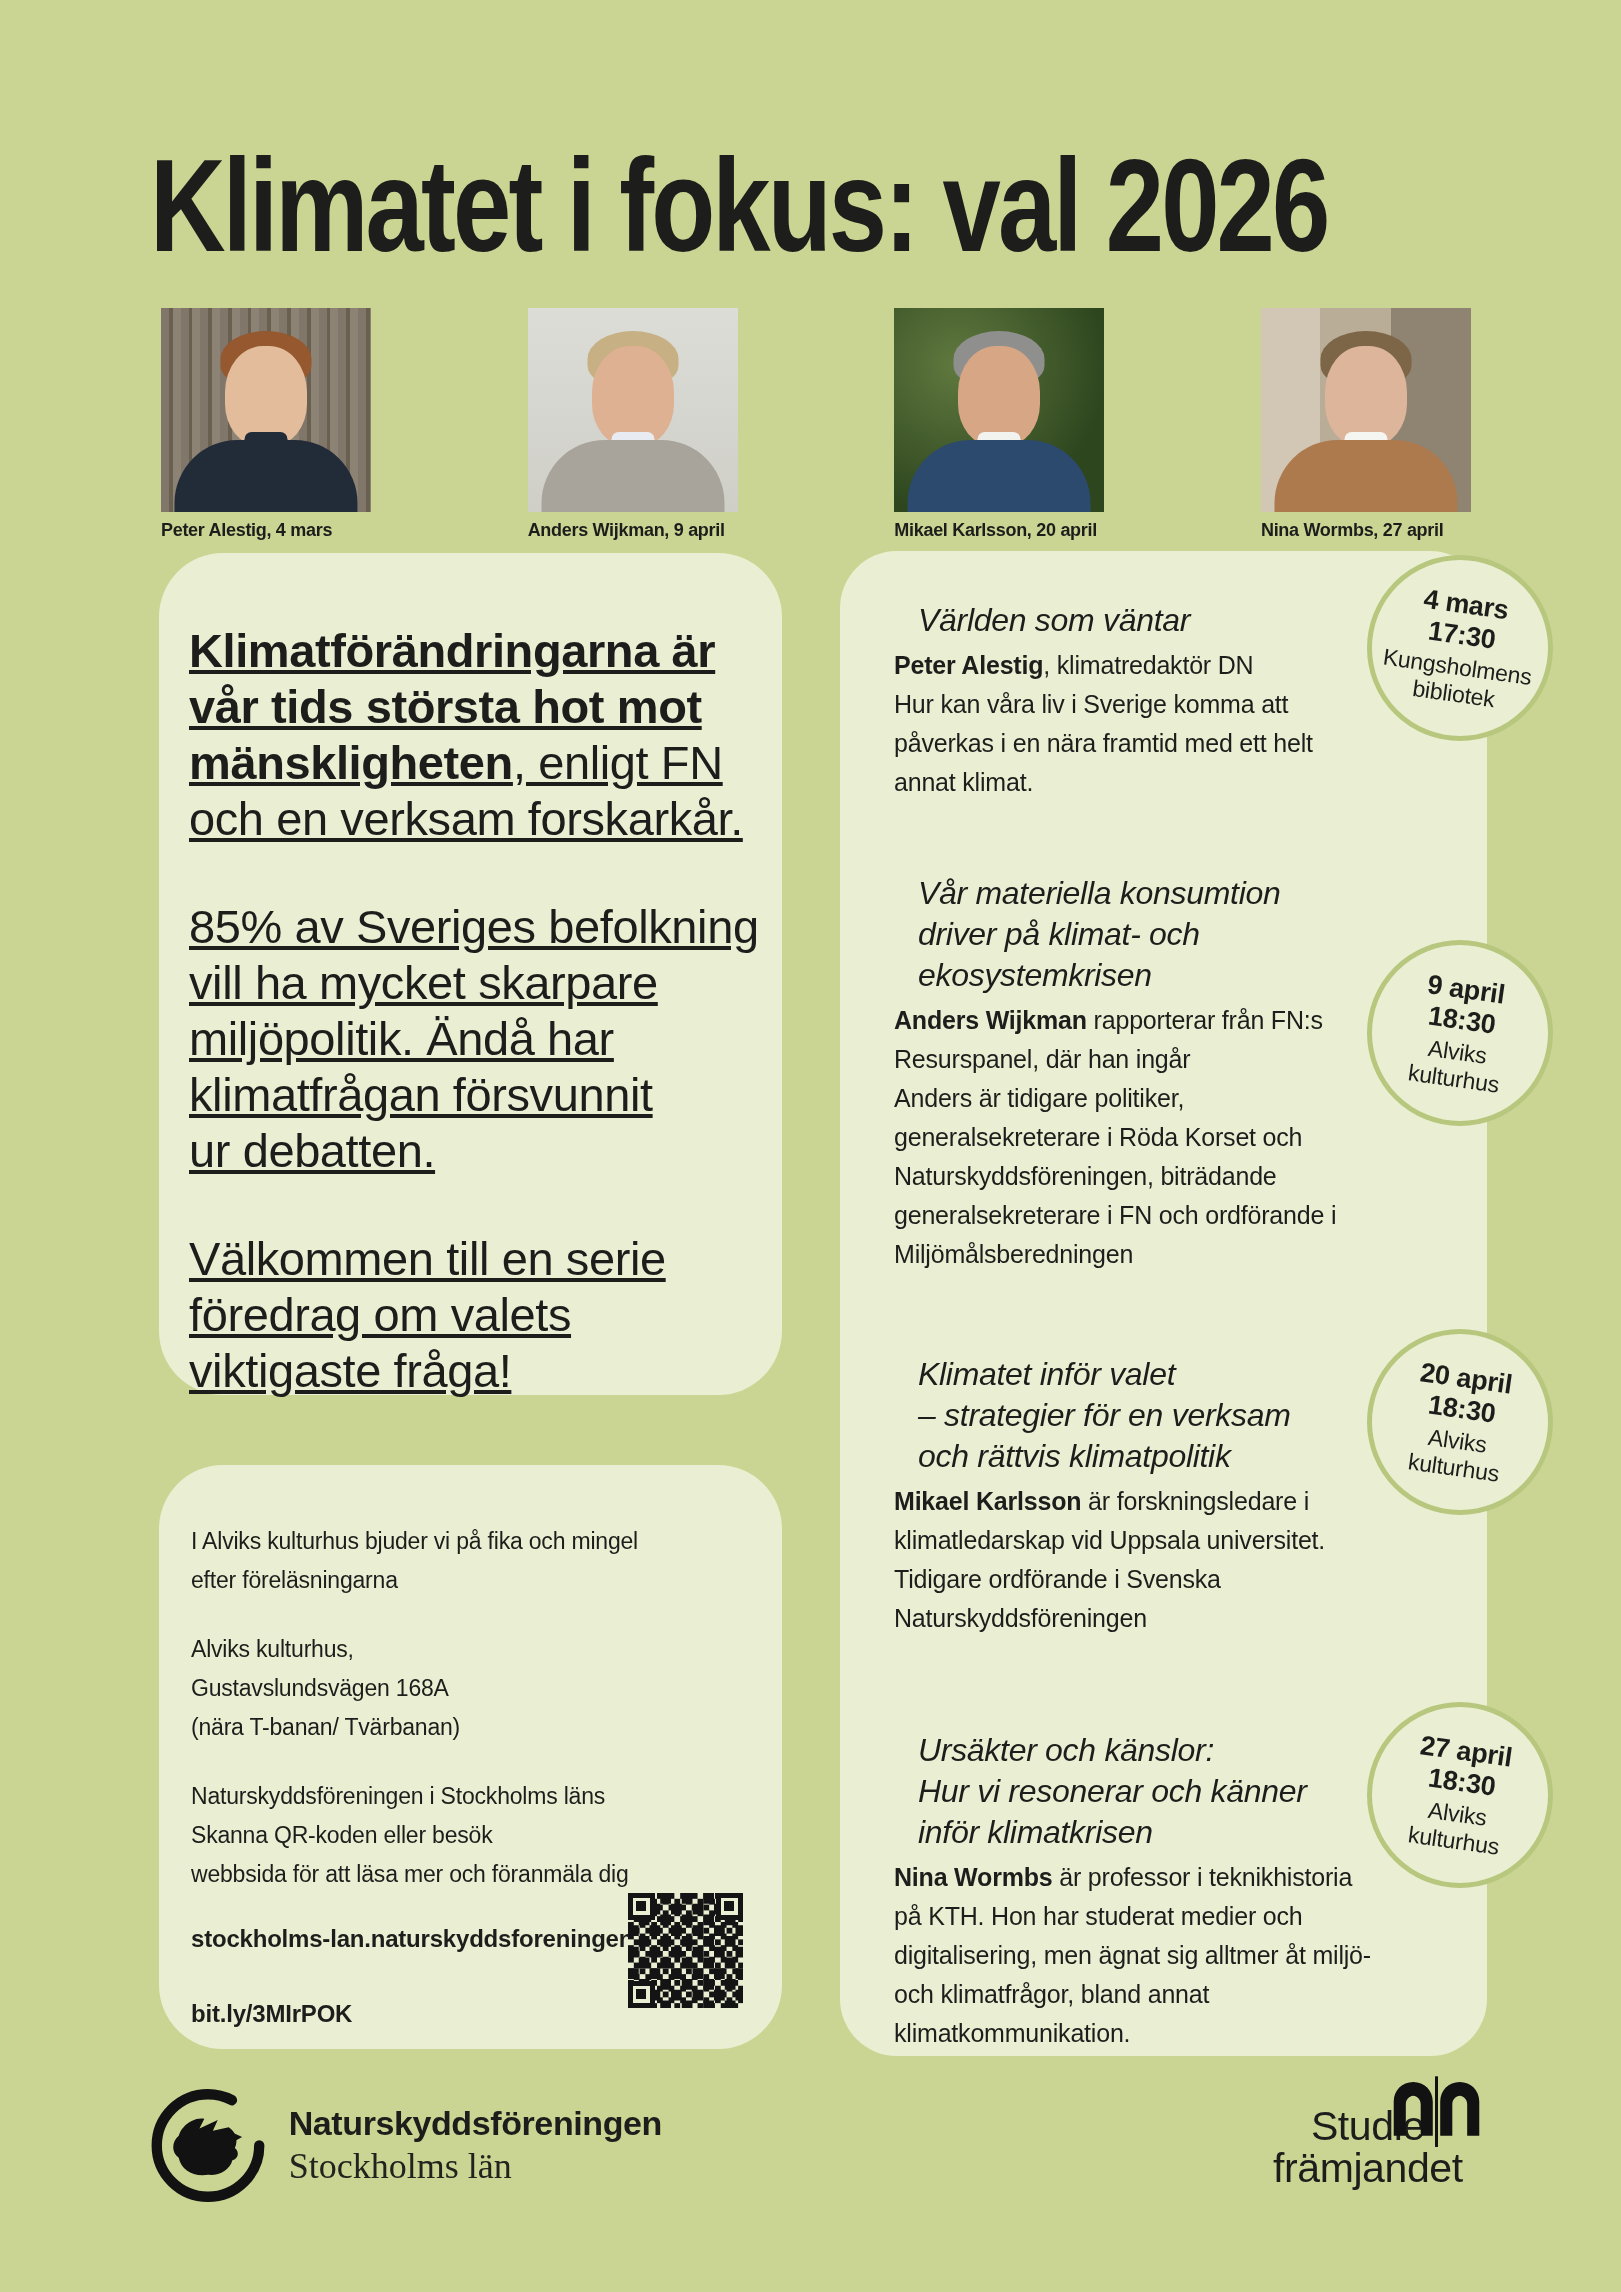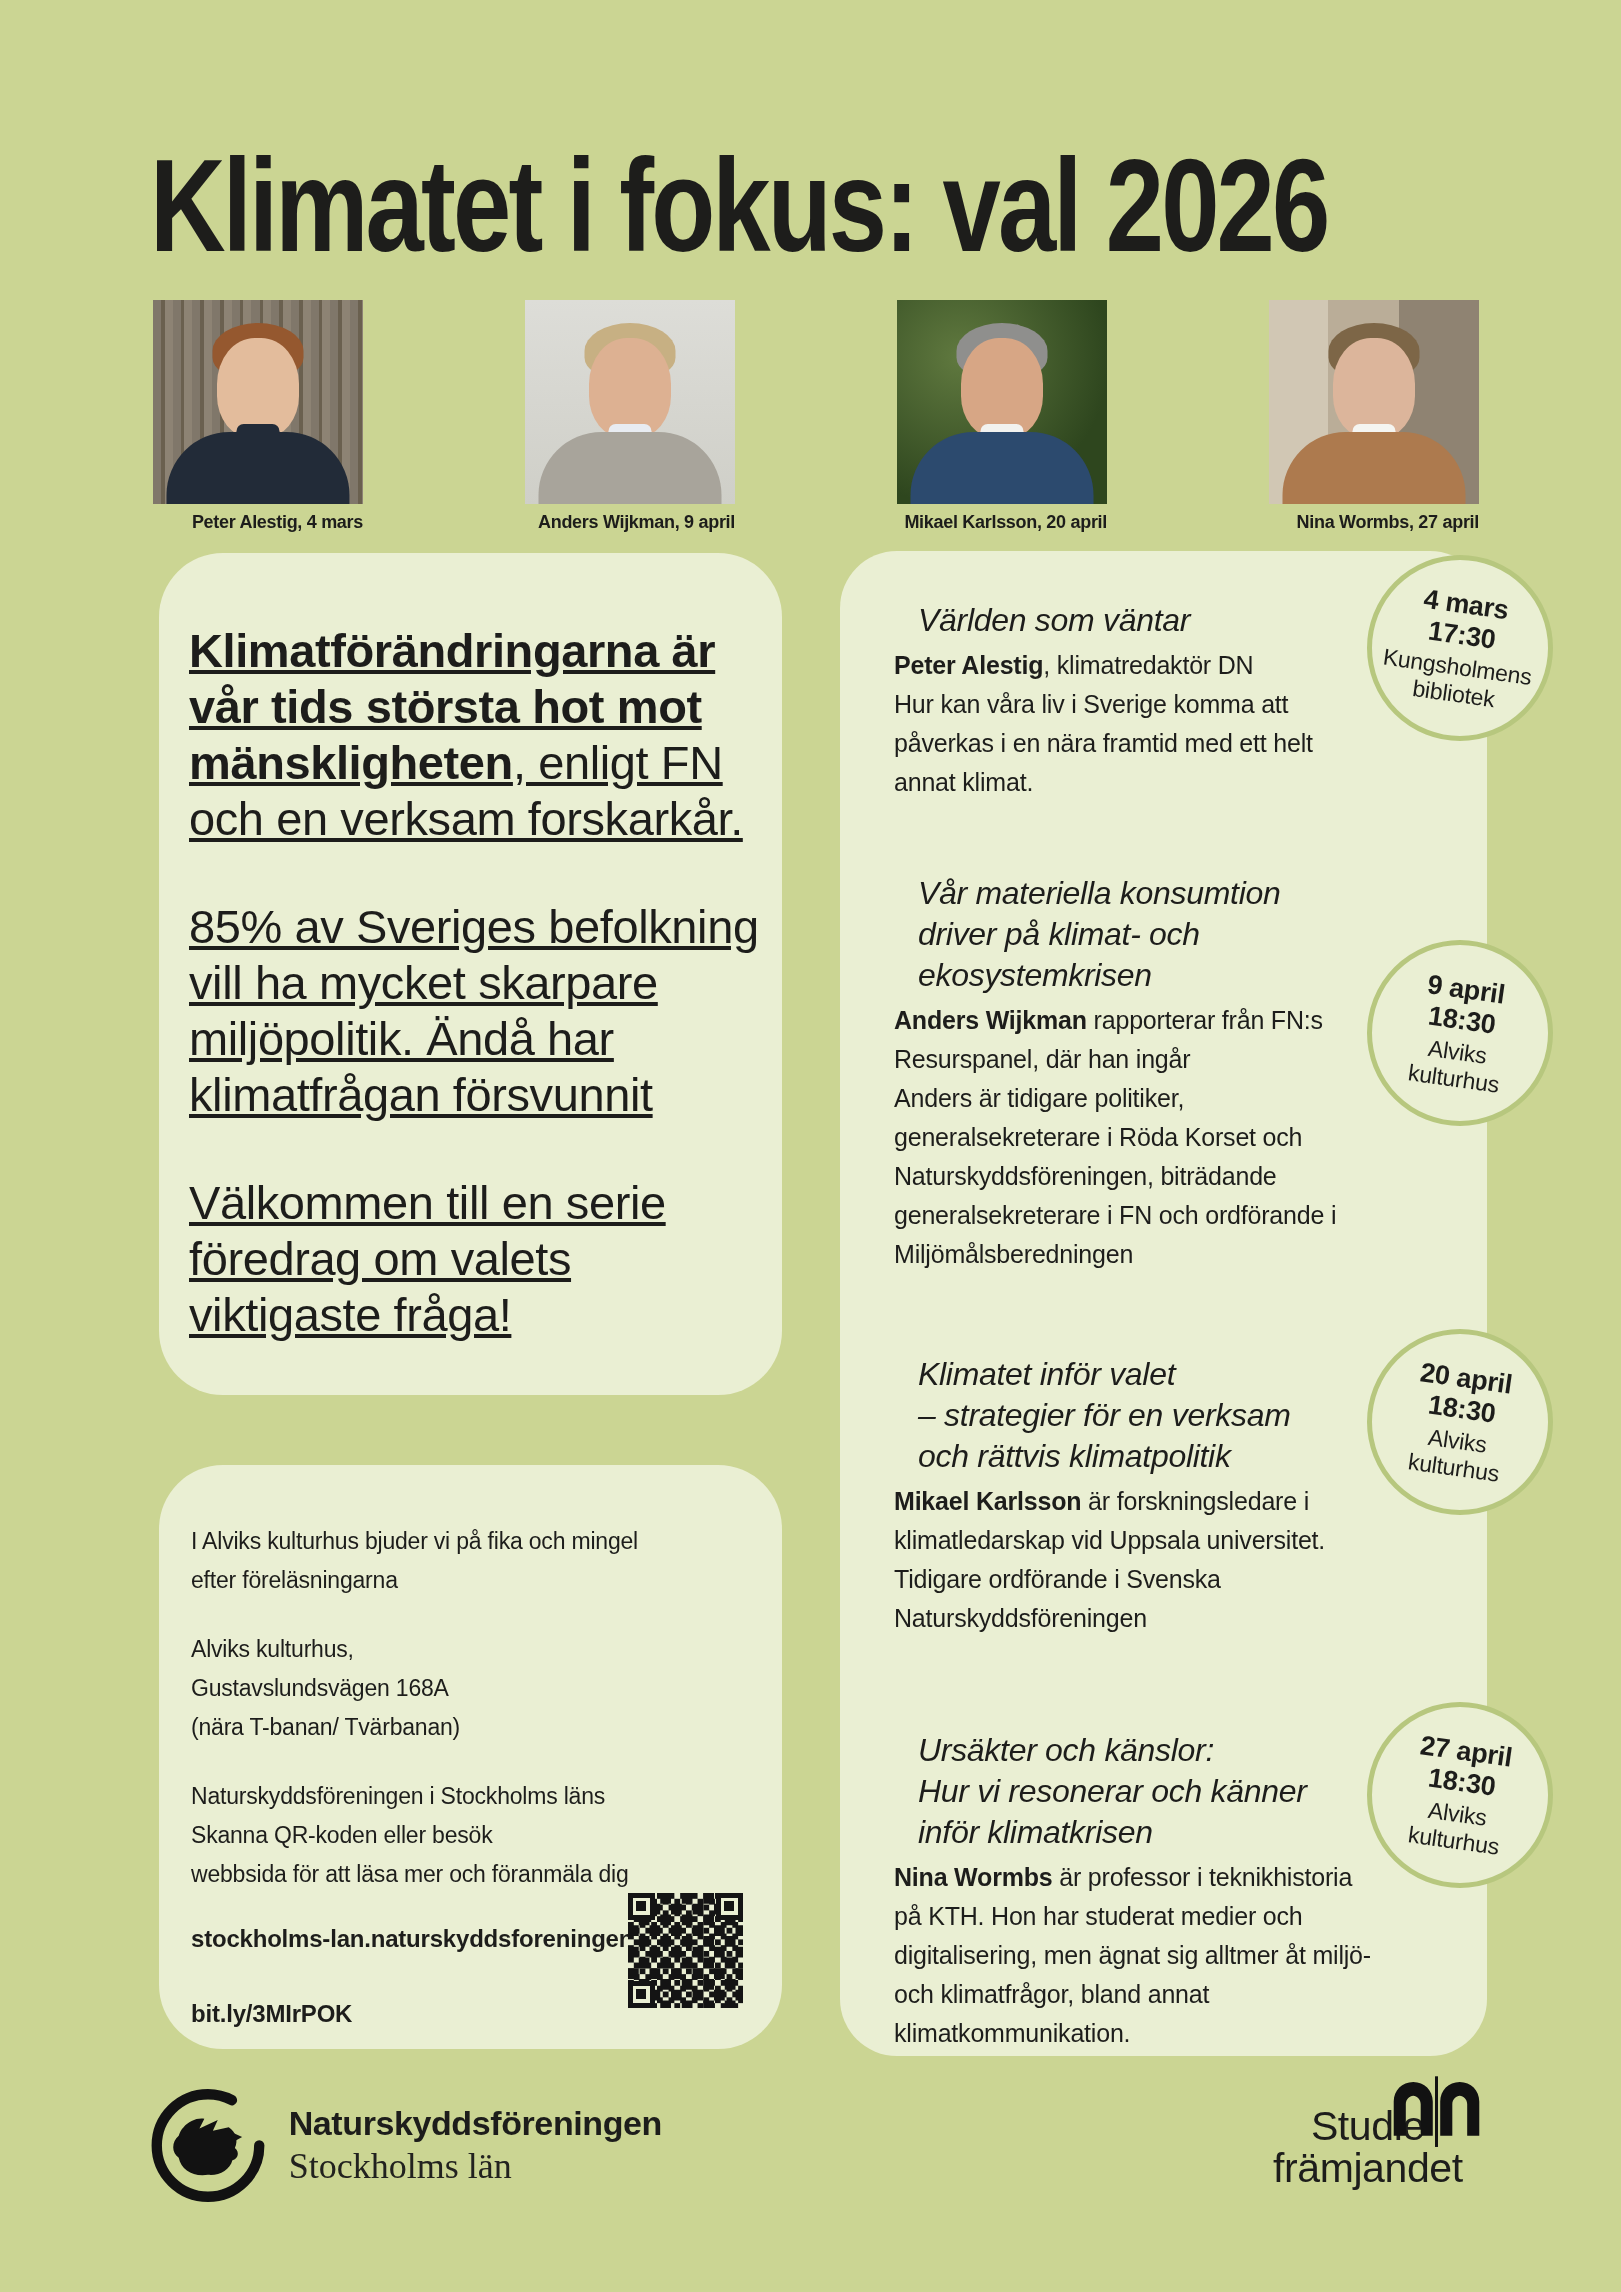--- a/index.html
+++ b/index.html
@@ -10,21 +10,21 @@
     -webkit-font-smoothing:antialiased;
   }
   
   .main-title{
     position:absolute;left:150px;top:140px;margin:0;
     font-size:131px;line-height:1;font-weight:700;letter-spacing:-3.6px;
     transform:scaleX(0.80);transform-origin:left top;white-space:nowrap;
   }
   
   .photos{position:absolute;left:149px;top:296px;width:1334px;display:flex;justify-content:space-between;}
-  .photo{width:210px;margin:4px;text-align:right;}
+  .photo{width:210px;margin:12px;}
   .photo .img{width:210px;height:204px;position:relative;overflow:hidden;}
   .photo figcaption{margin-top:8px;font-size:18px;font-weight:700;letter-spacing:-0.3px;}
   .head{position:absolute;left:50%;transform:translateX(-50%);top:38px;width:82px;height:100px;border-radius:46% 46% 42% 42%;}
   .hair{position:absolute;left:50%;transform:translateX(-50%);top:23px;width:91px;height:56px;border-radius:52% 52% 40% 40%;}
   .torso{position:absolute;left:50%;transform:translateX(-50%);bottom:-7.2px;width:183px;height:79px;border-radius:63px 63px 0 0;}
   .collar{position:absolute;left:50%;transform:translateX(-50%);bottom:48px;width:43px;height:32px;border-radius:7.2px;}
   .p1 .img{background:repeating-linear-gradient(90deg,#80776а 0,#80776a 8px,#6a604f 8px 11.6px,#8d8374 11.6px 19.7px);}
   .p1 .img{background:repeating-linear-gradient(90deg,#80776a 0 8px,#6a604f 8px 11.6px,#8d8374 11.6px 19.7px);}
   .p1 .hair{background:#95582f;} .p1 .head{background:#e3bc9c;} .p1 .torso{background:#222b38;} .p1 .collar{background:#222b38;}
   .p2 .img{background:linear-gradient(#ddddd8,#cfcfc8);}
@@ -122,20 +122,21 @@
 <section class="box intro-box">
   <div class="ln"><strong>Klimatförändringarna är</strong><span></span></div>
   <div class="ln"><strong>vår tids största hot mot</strong><span></span></div>
   <div class="ln"><strong>mänskligheten</strong><span>, enligt FN</span></div>
   <div class="ln"><strong></strong><span>och en verksam forskarkår.</span></div>
   <div class="gap"></div>
   <div class="ln">85% av Sveriges befolkning</div>
   <div class="ln">vill ha mycket skarpare</div>
   <div class="ln">miljöpolitik. Ändå har</div>
   <div class="ln">klimatfrågan försvunnit</div>
+  <div class="ln">ur debatten.</div>
   <div class="gap"></div>
   <div class="ln">Välkommen till en serie</div>
   <div class="ln">föredrag om valets</div>
   <div class="ln">viktigaste fråga!</div>
 </section>
 
 <section class="box info-box">
   <div class="ln">I Alviks kulturhus bjuder vi på fika och mingel</div>
   <div class="ln">efter föreläsningarna</div>
   <div class="gap"></div>

